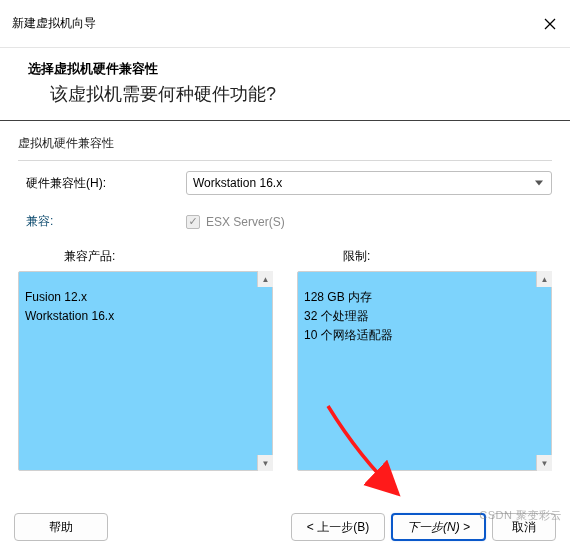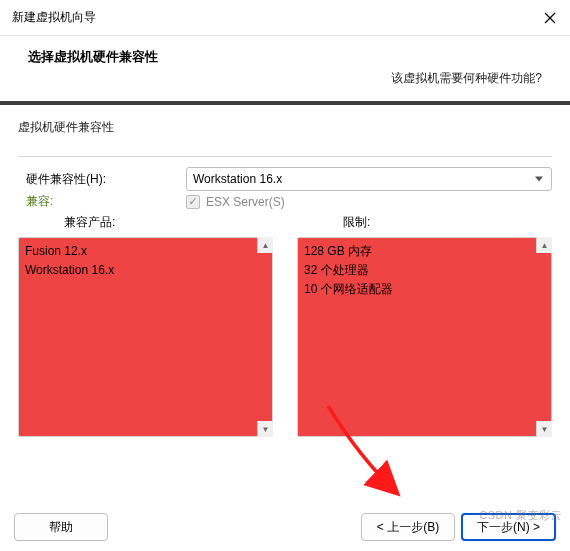--- a/index.html
+++ b/index.html
@@ -11,56 +11,56 @@
       height: 551px;
       overflow: hidden;
       position: relative;
     }
     .titlebar {
       display: flex;
       align-items: center;
       justify-content: space-between;
       padding: 8px 12px;
       border-bottom: 1px solid #e5e5e5;
-      height: 36px;
+      height: 48px;
     }
     .close-btn {
       width: 16px; height: 16px;
       display: flex; align-items: center; justify-content: center;
       cursor: pointer;
       font-size: 14px;
       color: #000;
     }
     .header {
       padding: 12px 28px 14px 28px;
-      border-bottom: 4px solid #404040;
+      border-bottom: 1px solid #404040;
     }
     .header-title { font-weight: bold; font-size: 13px; margin-bottom: 4px; }
-    .header-subtitle { font-size: 12px; padding-left: 22px; color: #222; text-align: right; }
+    .header-subtitle { font-size: 18px; padding-left: 22px; color: #222; }
     .content {
       padding: 14px 18px 8px 18px;
     }
     .fieldset {
       border: none;
       margin-bottom: 8px;
     }
     .fieldset-label {
       font-size: 12px;
       color: #222;
-      margin-bottom: 20px;
+      margin-bottom: 8px;
     }
     .fieldset-hr {
       border: none;
       border-top: 1px solid #d8d8d8;
       margin: 0 0 10px 0;
     }
     .row {
       display: flex;
       align-items: center;
-      margin-bottom: 2px;
+      margin-bottom: 18px;
       padding-left: 8px;
     }
     .row-label {
       width: 160px;
       font-size: 12px;
     }
     .select {
       flex: 1;
       height: 24px;
       border: 1px solid #bfbfbf;
@@ -112,25 +112,25 @@
       flex: 1;
       display: flex;
       flex-direction: column;
     }
     .list-label { font-size: 12px; margin-bottom: 6px; padding-left: 4px; margin-left: 42px; }
     .listbox {
       border: 1px solid #d0d0d0;
       border-radius: 2px;
       height: 200px;
       overflow: auto;
-      padding: 4px 6px;
+      padding: 16px 6px;
       font-size: 12px;
       line-height: 1.6;
       position: relative;
-      background: #ef4444;
+      background: #7dd3fc;
     }
     .listbox::-webkit-scrollbar { width: 16px; }
     .listbox::-webkit-scrollbar-track { background: #f0f0f0; }
     .listbox::-webkit-scrollbar-thumb { background: #c8c8c8; border-radius: 2px; }
     .scroll-fake-up, .scroll-fake-down {
       position: absolute;
       right: 0;
       width: 16px; height: 16px;
       background: #f0f0f0;
       display: flex; align-items: center; justify-content: center;
@@ -161,20 +161,21 @@
       justify-content: center;
       min-width: 94px;
     }
     .btn.help { min-width: 94px; }
     .spacer { flex: 1; }
     .btn.primary {
       border: 2px solid #0a58ca;
       color: #000;
       font-weight: 500;
       box-shadow: 0 0 2px rgba(10,88,202,.2);
+      font-style: italic;
     }
     .arrow-annotation {
       position: absolute;
       left: 320px;
       top: 398px;
       pointer-events: none;
     }
     .watermark {
       position: absolute;
       right: 8px;
@@ -206,21 +207,21 @@
   <div class="fieldset">
     <div class="fieldset-label">虚拟机硬件兼容性</div>
     <hr class="fieldset-hr">
     <div class="row">
       <span class="row-label">硬件兼容性(H):</span>
       <div class="select">
         <span>Workstation 16.x</span>
       </div>
     </div>
     <div class="row">
-      <span class="row-label" style="color:#4d7c0f">兼容:</span>
+      <span class="row-label" style="color:#0c4a6e">兼容:</span>
       <div class="checkbox-row">
         <span class="checkbox">✓</span>
         <span>ESX Server(S)</span>
       </div>
     </div>
     <div class="lists">
       <div class="list-col">
         <div class="list-label">兼容产品:</div>
         <div class="list-wrap">
           <div class="listbox" id="products-list">
@@ -254,15 +255,16 @@
     </marker>
   </defs>
   <path d="M 8 8 Q 40 60 78 96" stroke="#ff1a1a" stroke-width="3.5" fill="none" marker-end="url(#ah)"></path>
 </svg>
 
 <div class="footer">
   <button class="btn help">帮助</button>
   <div class="spacer"></div>
   <button class="btn">&lt; 上一步(B)</button>
   <button class="btn primary">下一步(N) &gt;</button>
+  <button class="btn" style="min-width:64px">取消</button>
 </div>
 
 <div class="watermark">CSDN 聚变彩云</div>
 
 </body></html>

